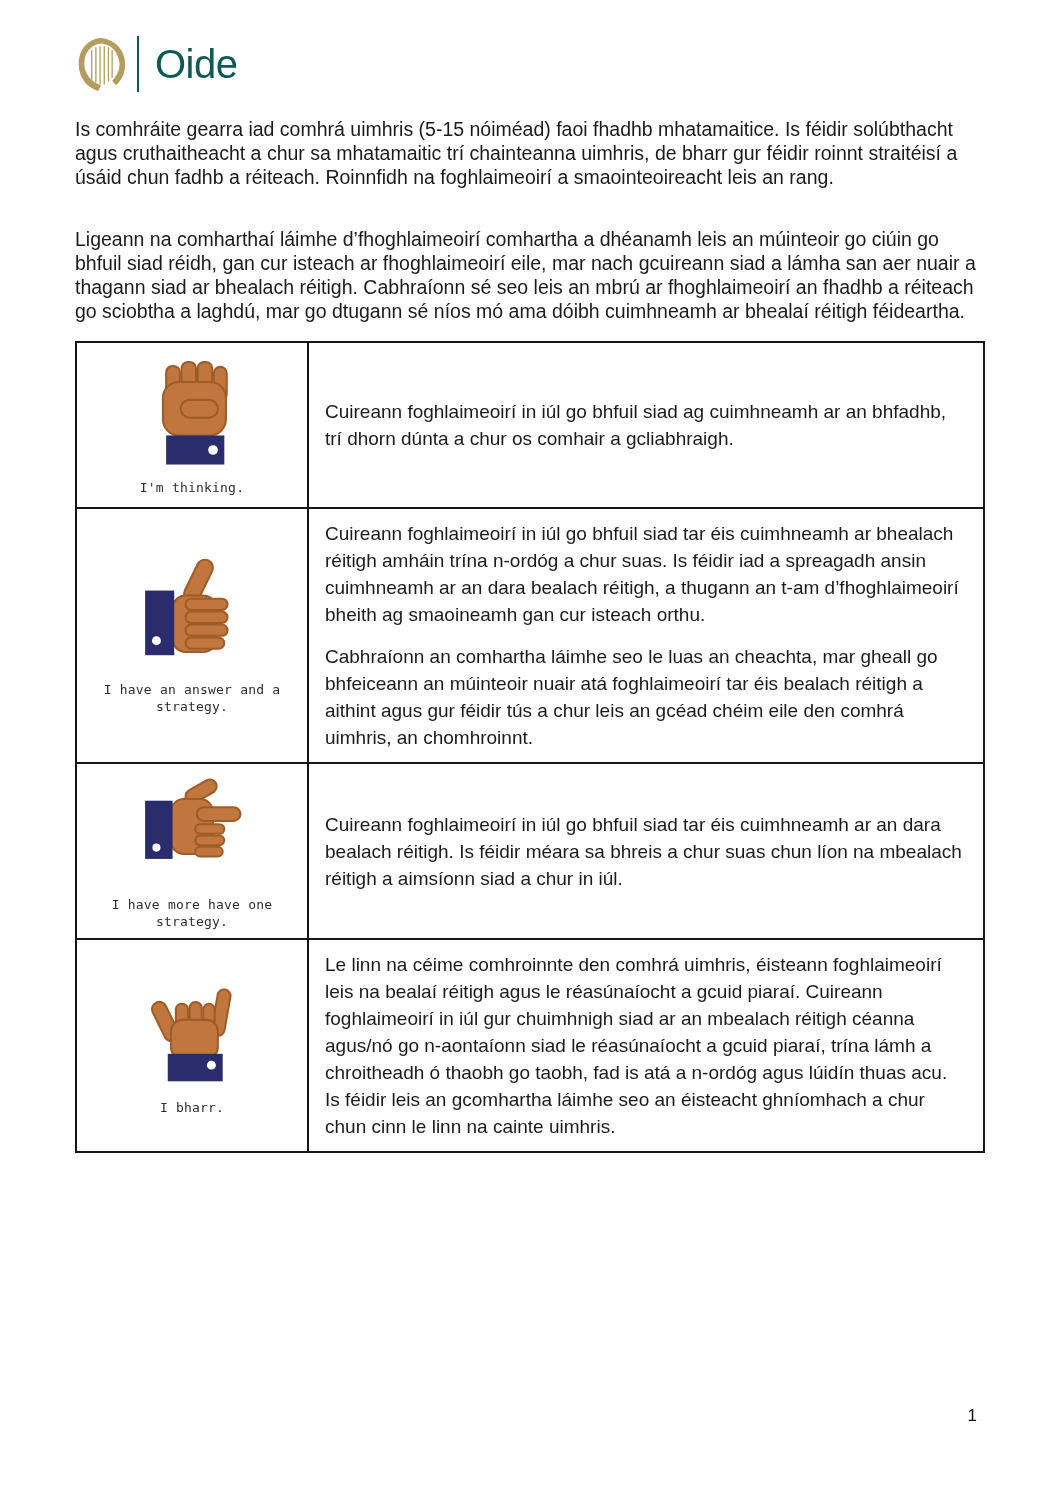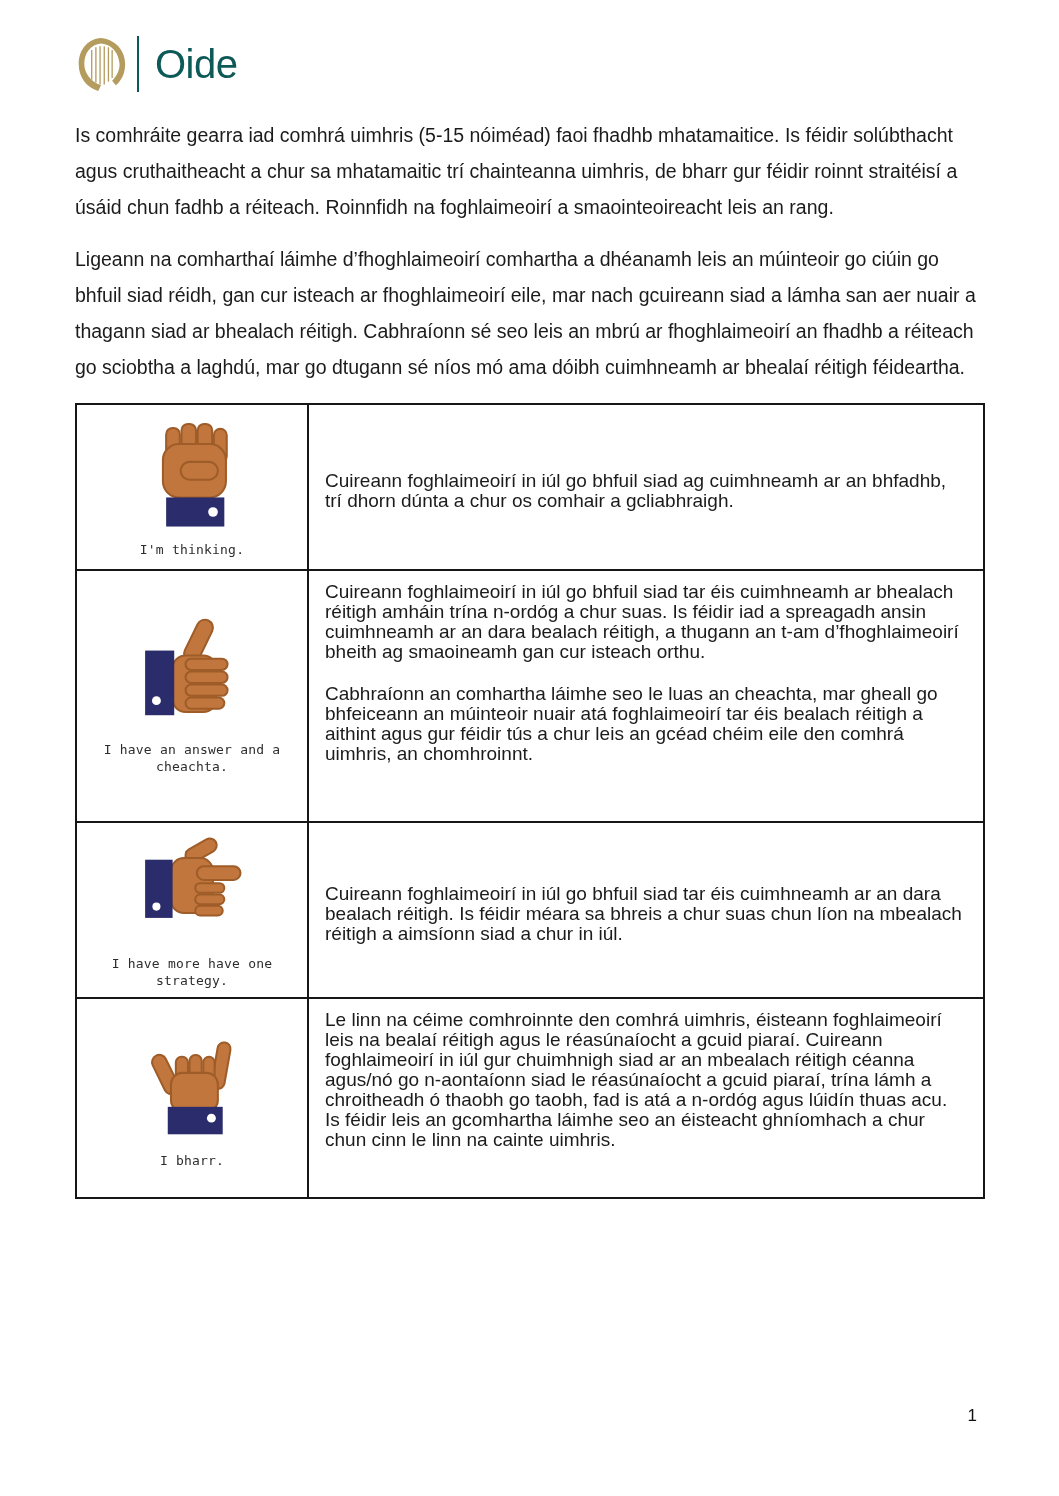--- a/index.html
+++ b/index.html
@@ -9,32 +9,32 @@
   }
   .page{padding:33px 74px 0 75px;}
   
   .logo-row{display:flex;align-items:center;height:62px;}
   .harp{width:52px;height:60px;flex:0 0 auto;}
   .logo-divider{width:2px;height:56px;background:#0d5957;margin:0 16px 0 10px;}
   .brand{font-size:40px;font-weight:normal;color:#0d5957;letter-spacing:-0.5px;}
   
   .title{font-size:43px;line-height:48px;font-weight:bold;color:#111;margin:24px 0 0;letter-spacing:-0.5px;}
   
-  .intro{font-size:19.5px;line-height:36px;margin:0;}
+  .intro{font-size:19.5px;line-height:24px;margin:0;}
   .intro-1{margin-top:22px;}
-  .intro-2{margin-top:16px;}
+  .intro-2{margin-top:38px;}
   
   .hand-table{border-collapse:collapse;margin-top:18px;width:910px;table-layout:fixed;}
   .hand-table td{border:2px solid #161616;}
   .img-cell{width:230px;text-align:center;vertical-align:middle;padding:6px 0;}
-  .text-cell{padding:11px 18px 3px 16px;font-size:19px;line-height:20px;}
+  .text-cell{padding:11px 18px 11px 16px;font-size:19px;line-height:27px;}
   .v-mid{vertical-align:middle;}
   .v-top{vertical-align:top;}
   .text-cell p{margin:0;}
-  .text-cell p.para-gap{margin-top:22px;}
+  .text-cell p.para-gap{margin-top:15px;}
   tr.row-1{height:166px;}
   tr.row-2{height:252px;}
   tr.row-3{height:173px;}
   tr.row-4{height:200px;}
   .hand-figure svg{width:140px;height:118px;display:block;margin:0 auto;}
   .caption{
     font-family:"DejaVu Sans Mono", monospace;font-size:13px;line-height:17px;
     color:#2d2d2d;margin:8px auto 2px;max-width:185px;letter-spacing:0.2px;
   }
   
@@ -101,21 +101,21 @@
               <rect class="skin" x="64" y="4" width="20" height="56" rx="10" transform="rotate(26 74 32)"></rect>
               <rect class="skin" x="42" y="50" width="54" height="70" rx="16"></rect>
               <rect class="skin" x="58" y="54" width="52" height="14" rx="7"></rect>
               <rect class="skin" x="58" y="70" width="52" height="14" rx="7"></rect>
               <rect class="skin" x="58" y="86" width="52" height="14" rx="7"></rect>
               <rect class="skin" x="58" y="102" width="48" height="14" rx="7"></rect>
               <rect class="cuff" x="8" y="44" width="36" height="80"></rect>
               <circle class="btn" cx="22" cy="106" r="5.5"></circle>
             </svg>
           </div>
-          <div class="caption">I have an answer and a cheachta.</div>
+          <div class="caption">I have an answer and a strategy.</div>
         </td>
         <td class="text-cell v-top">
           <p>Cuireann foghlaimeoirí in iúl go bhfuil siad tar éis cuimhneamh ar bhealach réitigh amháin trína n-ordóg a chur suas. Is féidir iad a spreagadh ansin cuimhneamh ar an dara bealach réitigh, a thugann an t-am d’fhoghlaimeoirí bheith ag smaoineamh gan cur isteach orthu.</p>
           <p class="para-gap">Cabhraíonn an comhartha láimhe seo le luas an cheachta, mar gheall go bhfeiceann an múinteoir nuair atá foghlaimeoirí tar éis bealach réitigh a aithint agus gur féidir tús a chur leis an gcéad chéim eile den comhrá uimhris, an chomhroinnt.</p>
         </td>
       </tr>
 
       <tr class="row-3">
         <td class="img-cell">
           <div class="hand-figure">

